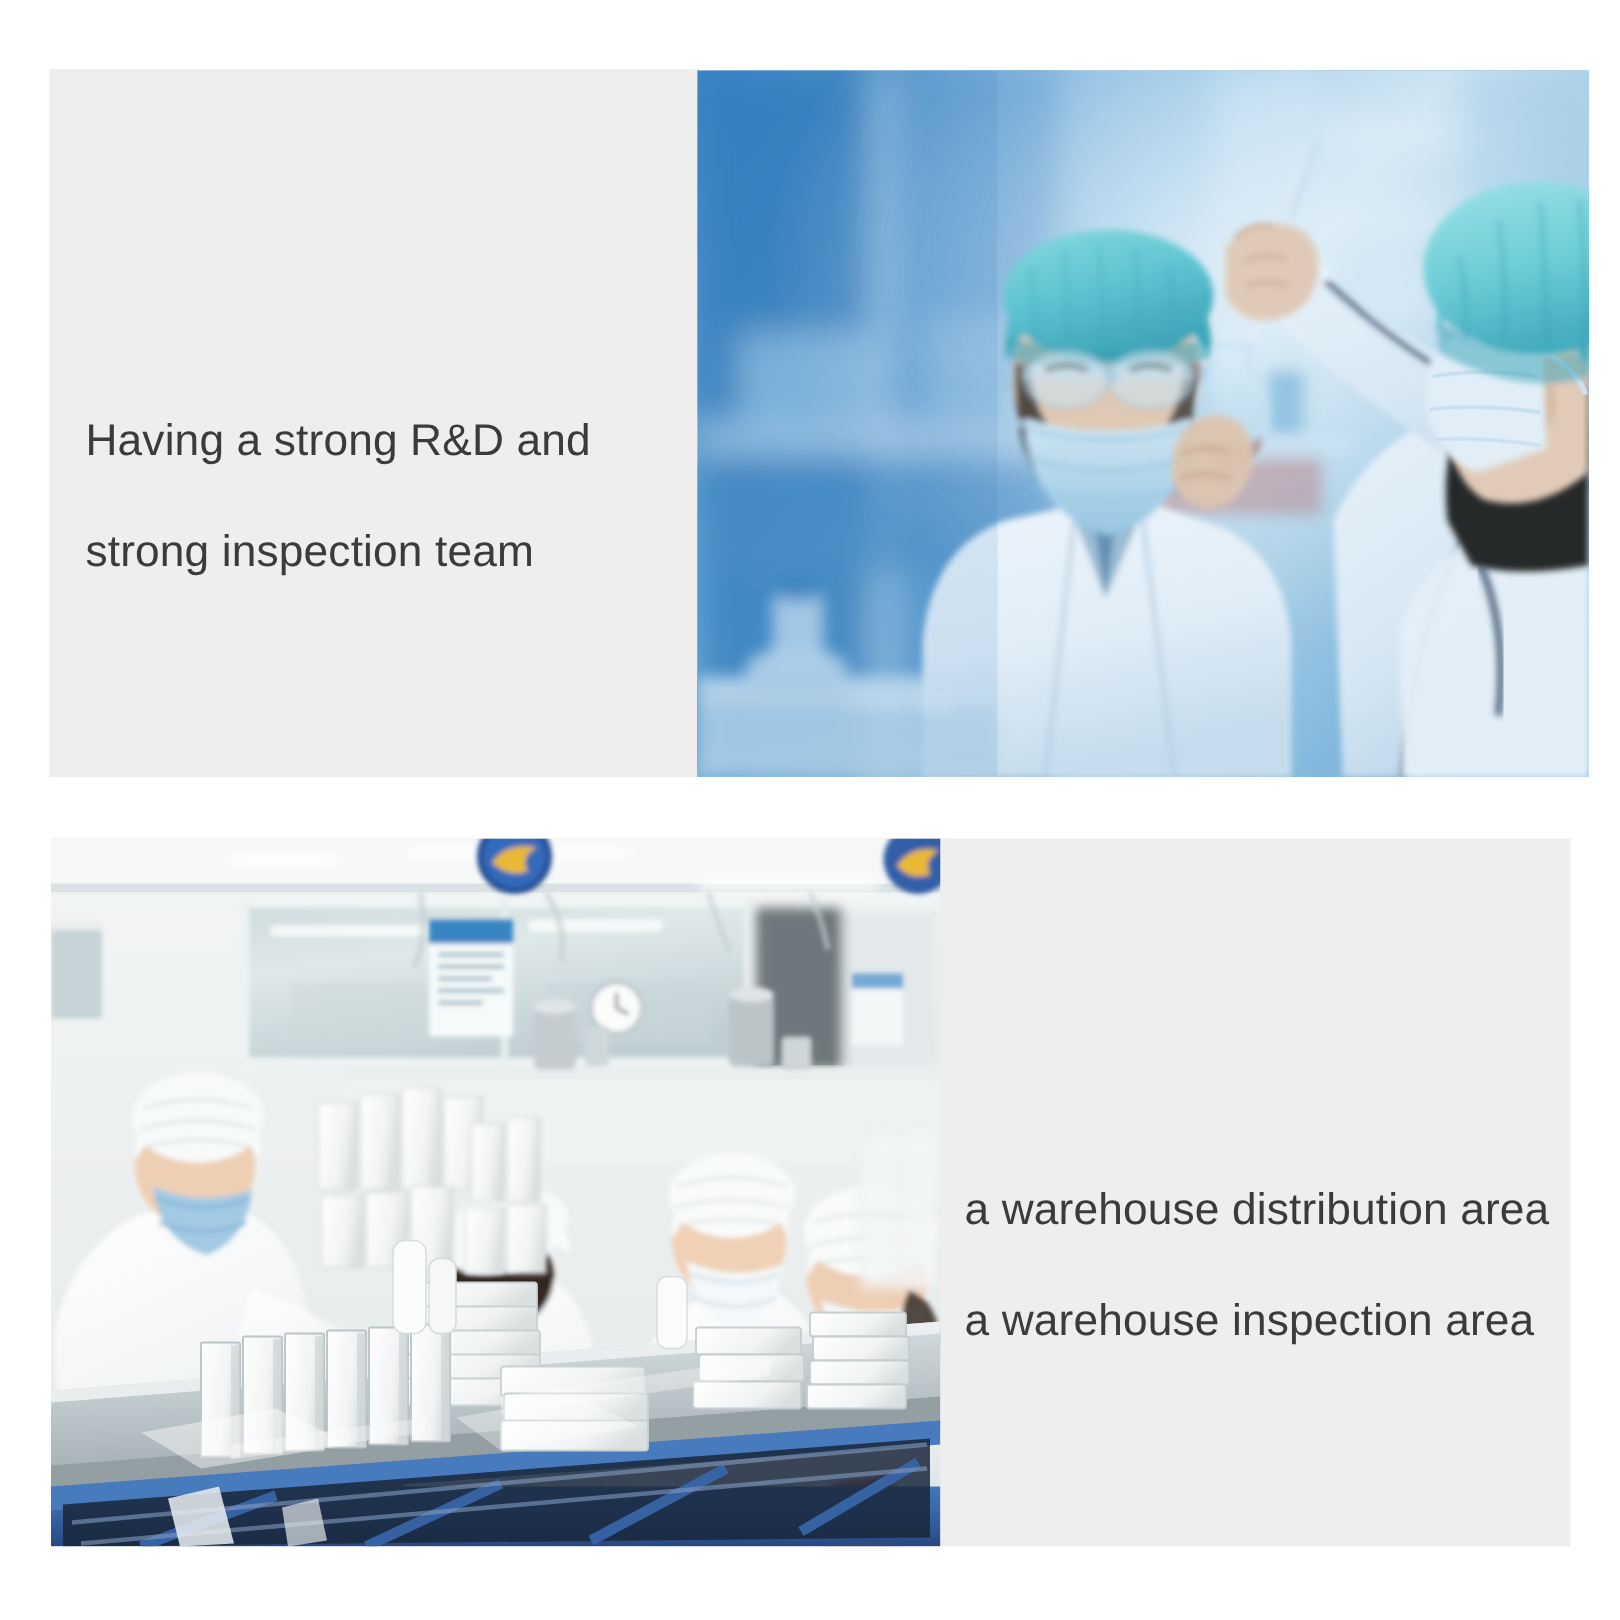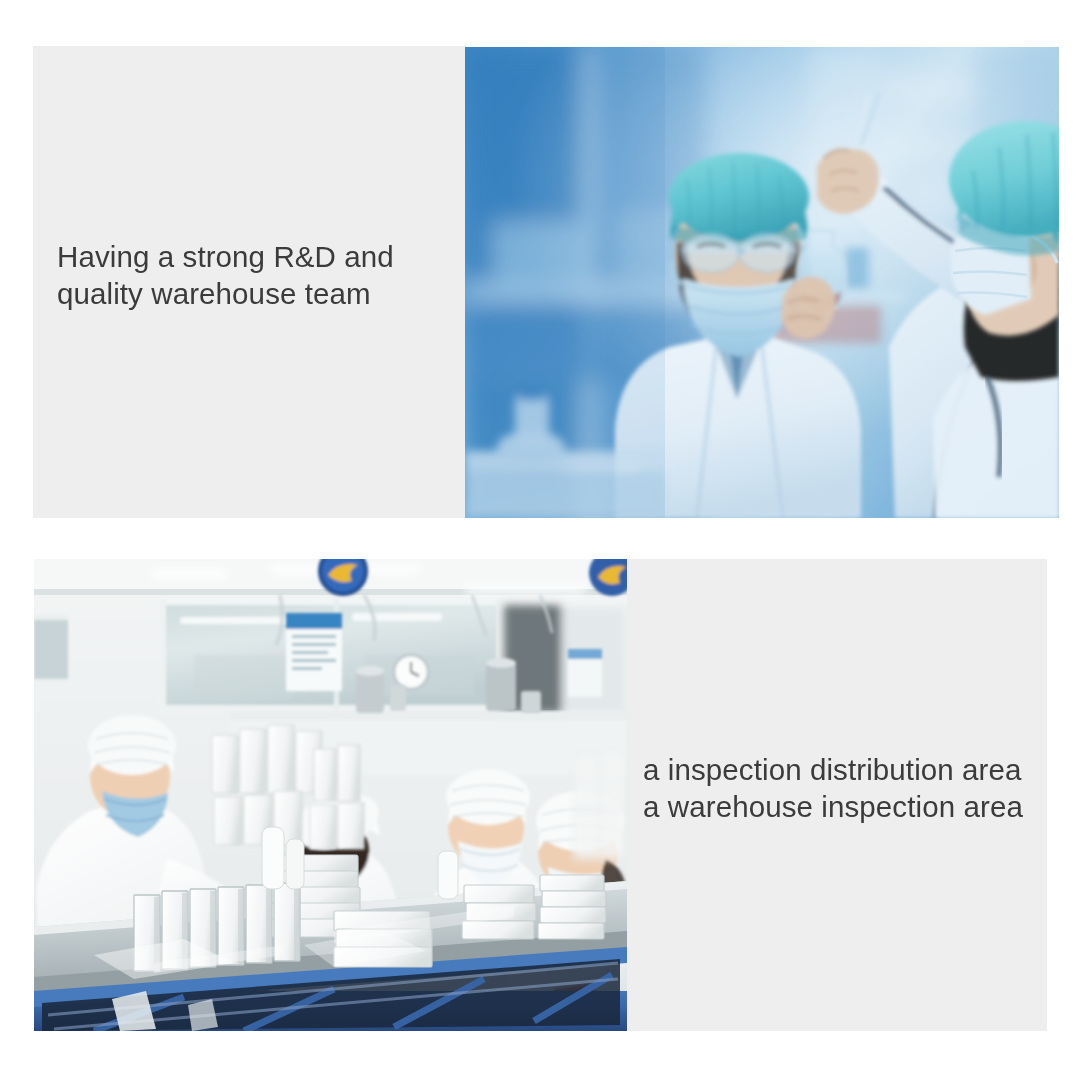--- a/index.html
+++ b/index.html
@@ -43,21 +43,21 @@
     position: absolute;
     left: 24px;
     top: 192px;
     width: 400px;
     color: #3b3b3b;
     font-size: 29.5px;
     line-height: 37px;
     letter-spacing: 0.1px;
     font-weight: 400;
   }
-  .caption-line { display: block; white-space: nowrap; }
+  .caption-line { display: block; white-space: nowrap; margin-top: 37px; }
 
   .photo-top {
     position: absolute;
     left: 432px;
     top: 1px;
     width: 594px;
     height: 471px;
     overflow: hidden;
     background: #6ba8d8;
   }
@@ -103,21 +103,21 @@
 <body>
 
 <div class="page">
 
   <div class="section-top">
 
     <div class="panel-gray-top"></div>
 
     <div class="caption-top">
       <span class="caption-line">Having a strong R&amp;D and</span>
-      <span class="caption-line">quality warehouse team</span>
+      <span class="caption-line">strong inspection team</span>
     </div>
 
     <div class="photo-top">
       <svg class="photo-svg" viewBox="0 0 594 471" preserveAspectRatio="xMidYMid slice">
         <defs>
           <linearGradient id="labBg" x1="0" y1="0" x2="1" y2="0.6">
             <stop offset="0" stop-color="#3f86c4"></stop>
             <stop offset="0.18" stop-color="#5a9bd1"></stop>
             <stop offset="0.42" stop-color="#8fc2e4"></stop>
             <stop offset="0.62" stop-color="#cfe6f2"></stop>
@@ -318,21 +318,21 @@
         <rect x="0" y="0" width="200" height="471" fill="#2f7fc0" opacity="0.12"></rect>
       </svg>
     </div>
   </div>
 
   <div class="section-bottom">
 
     <div class="panel-gray-bottom"></div>
 
     <div class="caption-bottom">
-      <span class="caption-line">a inspection distribution area</span>
+      <span class="caption-line">a warehouse distribution area</span>
       <span class="caption-line">a warehouse inspection area</span>
     </div>
 
     <div class="photo-bottom">
       <svg class="photo-svg" viewBox="0 0 593 472" preserveAspectRatio="xMidYMid slice">
         <defs>
           <linearGradient id="wallG" x1="0" y1="0" x2="0" y2="1">
             <stop offset="0" stop-color="#f3f5f5"></stop>
             <stop offset="0.6" stop-color="#eaeeee"></stop>
             <stop offset="1" stop-color="#dfe5e6"></stop>

